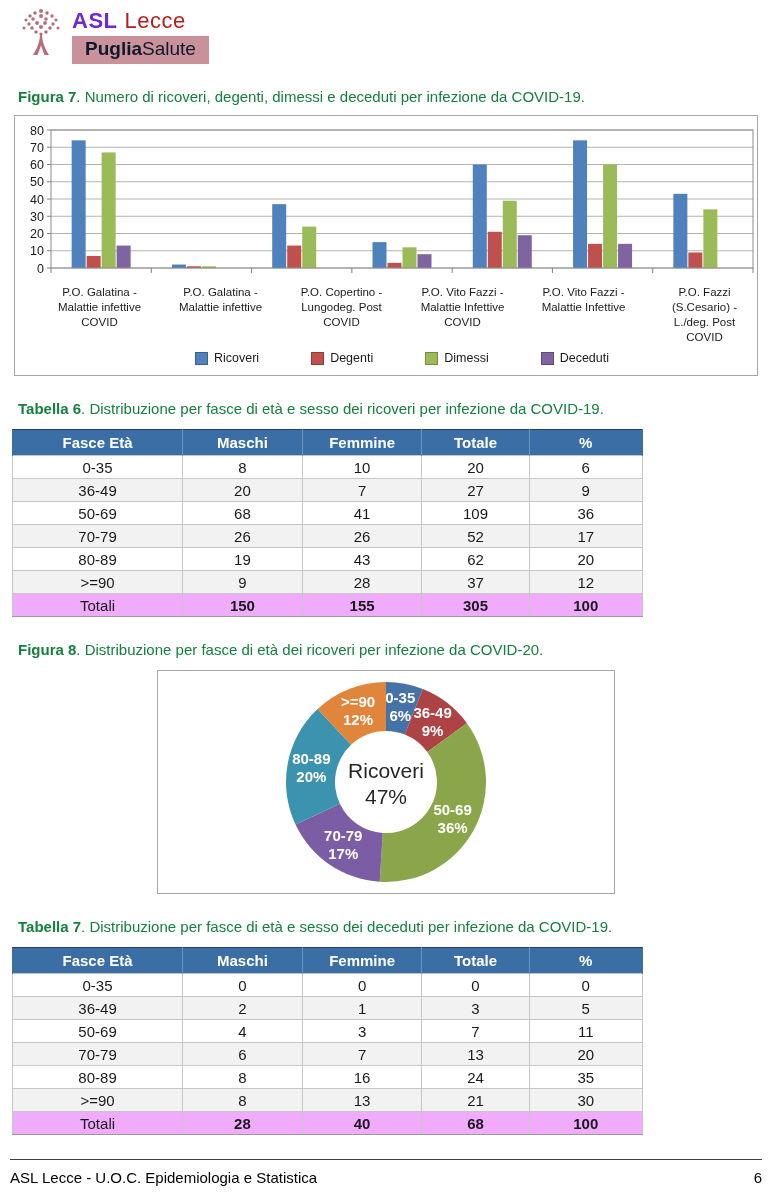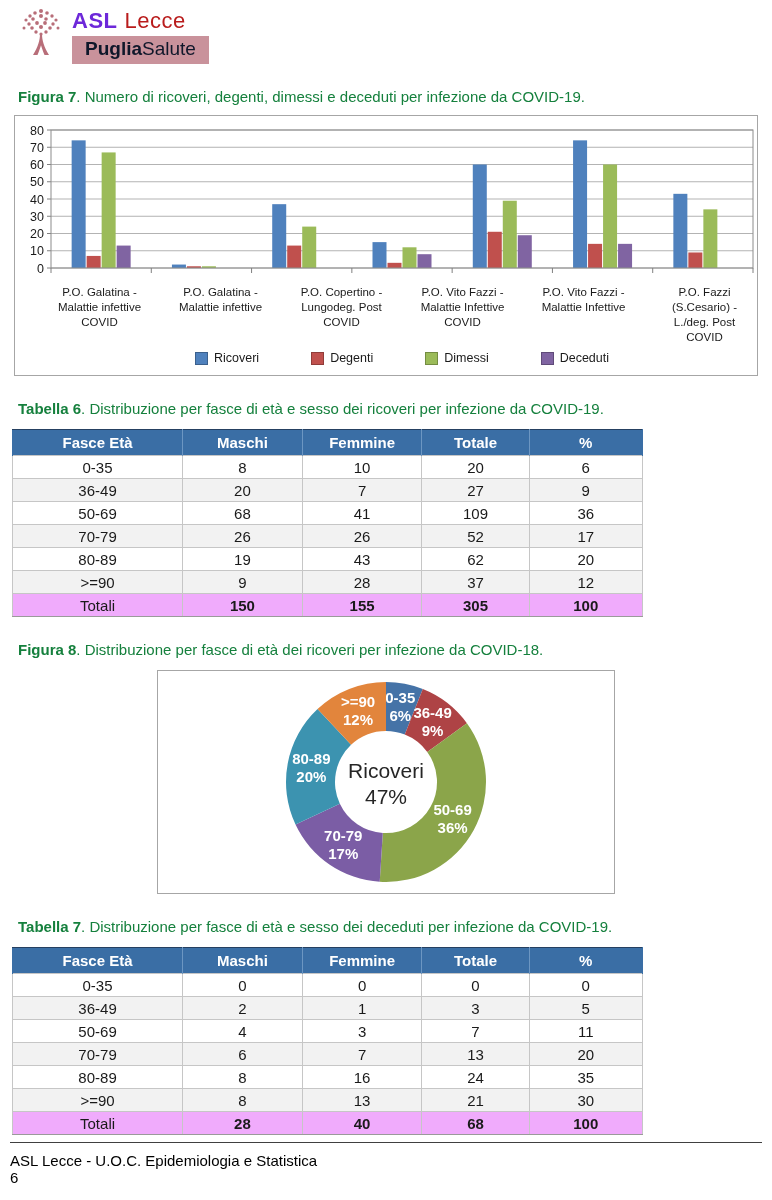--- a/index.html
+++ b/index.html
@@ -38,21 +38,21 @@
   .data-table tr:nth-child(even) td{background:#F2F2F2;}
   .data-table tr.total td{background:#f0abfc;border-bottom:1px solid #9A9A9A;}
   .data-table tr.total td:not(:first-child){font-weight:bold;}
 
   
   .donut-box{margin:12px auto 0 auto;width:456px;height:222px;border:1px solid #A6A6A6;
              display:flex;align-items:center;justify-content:center;background:#fff;}
 
   
   .footer{position:absolute;left:10px;right:10px;bottom:14px;border-top:1px solid #404040;
-          padding-top:9px;display:flex;justify-content:space-between;font-size:15px;color:#000;flex-direction:column;}
+          padding-top:9px;display:flex;justify-content:space-between;font-size:15px;color:#000;}
 </style>
 </head>
 <body>
 
 <div class="page">
 
   <div class="logo">
     <svg class="logo-tree" width="46" height="52" viewBox="0 0 46 50">
       <g fill="#B86E79">
         <circle cx="23" cy="4" r="2"></circle>
@@ -247,21 +247,21 @@
         <tr class="total">
           <td>Totali</td>
           <td>150</td>
           <td>155</td>
           <td>305</td>
           <td>100</td>
         </tr>
       </tbody>
   </table>
 
-  <p class="caption"><b>Figura 8</b><span>. Distribuzione per fasce di età dei ricoveri per infezione da COVID-18.</span></p>
+  <p class="caption"><b>Figura 8</b><span>. Distribuzione per fasce di età dei ricoveri per infezione da COVID-20.</span></p>
 
   <div class="donut-box">
     <svg width="212" height="212" viewBox="0 0 212 212">
         <path d="M 106 6 A 100 100 0 0 1 142.8124552684678 13.022351411174853 L 124.77435218691858 58.58139921969918 A 51 51 0 0 0 106 55 Z" fill="#4573A7"></path>
         <text x="120.24097990851507" y="27.346168944619663" text-anchor="middle" font-size="15" font-weight="bold" fill="#fff"><tspan x="120.24097990851507" dy="0">0-35</tspan><tspan x="120.24097990851507" dy="18">6%</tspan></text>
         <path d="M 142.8124552684678 13.022351411174853 A 100 100 0 0 1 186.90169943749476 47.221474770752685 L 147.25986671312234 76.02295213308386 A 51 51 0 0 0 124.77435218691858 58.58139921969918 Z" fill="#AE4345"></path>
         <text x="152.5809360776262" y="41.94821905944753" text-anchor="middle" font-size="15" font-weight="bold" fill="#fff"><tspan x="152.5809360776262" dy="0">36-49</tspan><tspan x="152.5809360776262" dy="18">9%</tspan></text>
         <path d="M 186.90169943749476 47.221474770752685 A 100 100 0 0 1 99.72094804706866 205.80267284282715 L 102.79768350400502 156.89936314984186 A 51 51 0 0 0 147.25986671312234 76.02295213308386 Z" fill="#8BA54A"></path>
         <text x="172.59930768333362" y="138.61327923173036" text-anchor="middle" font-size="15" font-weight="bold" fill="#fff"><tspan x="172.59930768333362" dy="0">50-69</tspan><tspan x="172.59930768333362" dy="18">36%</tspan></text>
         <path d="M 99.72094804706866 205.80267284282715 A 100 100 0 0 1 15.517294753398062 148.5779291565073 L 59.85382032423301 127.71474386981872 A 51 51 0 0 0 102.79768350400502 156.89936314984186 Z" fill="#7B5DA5"></path>

